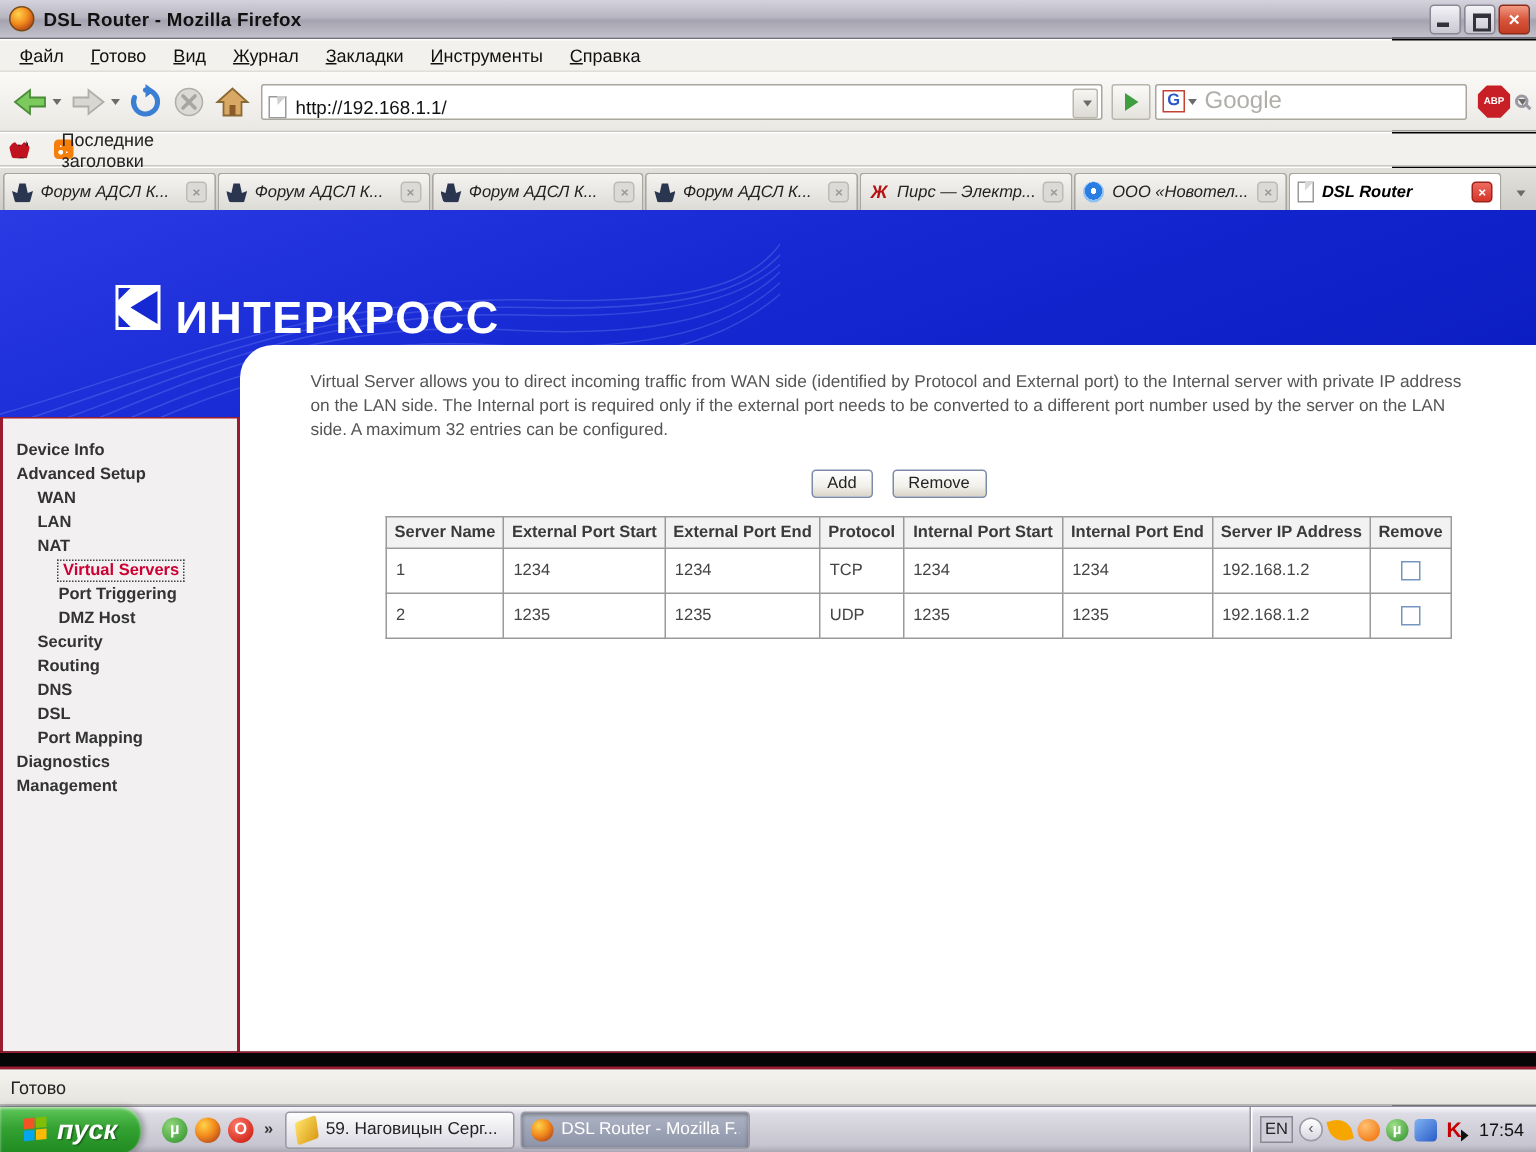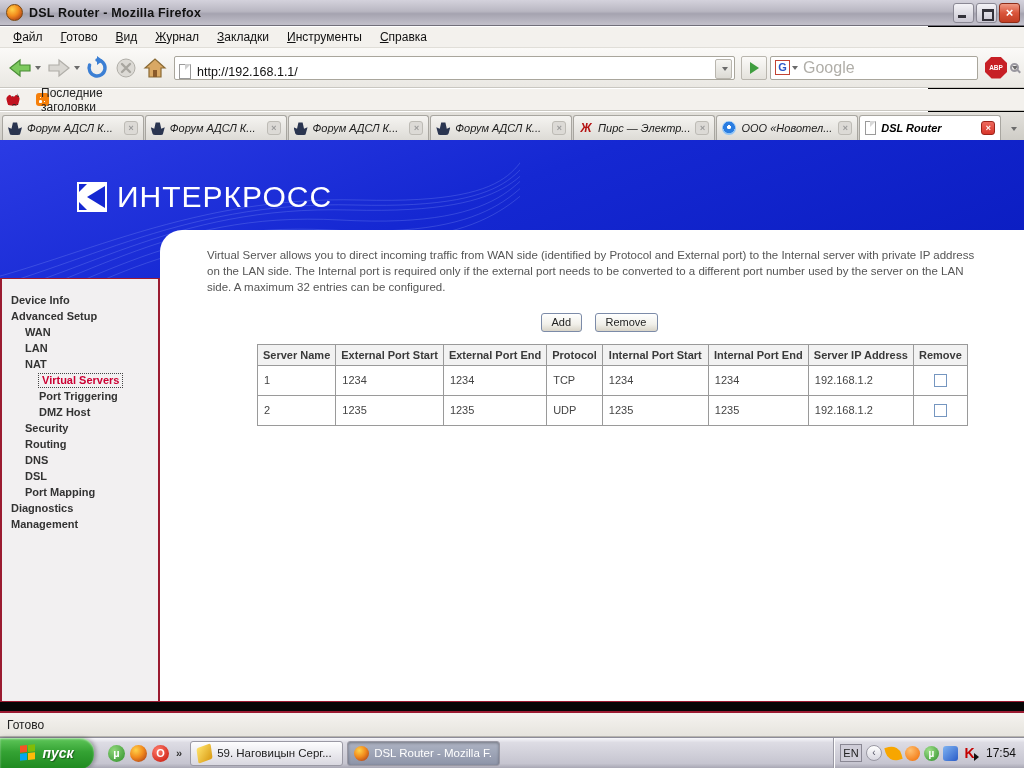--- a/index.html
+++ b/index.html
@@ -97,21 +97,21 @@
   .ic-page .tab-ficon::after { content:""; position:absolute; right:-1px; top:-1px; border:3px solid;
     border-color:#d8d8d8 transparent transparent #d8d8d8; }
   .tablist-btn { width:18px; height:22px; margin-left:2px; display:flex; align-items:center; justify-content:center; }
 
   
   .viewport { position:absolute; left:0; top:140px; width:1024px; height:573px; background:#fff; }
   .banner { position:absolute; left:0; top:0; width:1024px; height:138px;
     background:linear-gradient(160deg,#2b3be4 0%,#1528d2 45%,#0a1cc0 100%); overflow:hidden; }
   .banner-waves { position:absolute; left:-40px; top:10px; width:560px; height:200px; opacity:.5; }
   .brand { position:absolute; left:75px; top:40px; display:flex; align-items:center; gap:8px; }
-  .brand-text { color:#fff; font-size:30px; font-weight:normal; letter-spacing:1px; }
+  .brand-text { color:#fff; font-size:30px; font-weight:bold; letter-spacing:1px;margin-top:16px; }
   .content-panel { position:absolute; left:160px; top:90px; width:864px; height:472px;
     background:#fff; border-top-left-radius:22px; padding:18px 40px 0 47px; }
   .sidebar { position:absolute; left:0; top:138px; width:160px; height:424px; background:#f2f0f1;
     border:1px solid #9b1b31; border-left-width:2px; border-right-width:2px; padding-top:13px; }
   .black-band { position:absolute; left:0; bottom:0; width:1024px; height:12px; background:#060606;
     border-top:1px solid #9b1b31; border-bottom:2px solid #9b1b31; }
   .side-item { font-size:11px; font-weight:bold; color:#333; line-height:16px; padding-left:9px; cursor:pointer; white-space:nowrap; }
   .side-item.lvl1 { padding-left:23px; }
   .side-item.lvl2 { padding-left:37px; }
   .side-item.active { color:#cc0033; }
@@ -138,21 +138,21 @@
     display:flex; align-items:center; padding-left:7px; font-size:12px; color:#222; }
 
   
   .taskbar { position:absolute; left:0; top:737px; width:1024px; height:31px;
     background:linear-gradient(180deg,#f7f7fb 0%,#dddce4 15%,#c6c5d0 85%,#a9a8b4 100%);
     border-top:1px solid #8d8c98; display:flex; align-items:center; }
   .start-btn { width:94px; height:31px; border-radius:0 14px 14px 0; margin-right:10px;
     background:linear-gradient(180deg,#5fc75a 0%,#34a233 45%,#1f8a20 100%);
     box-shadow:inset 0 1px 2px rgba(255,255,255,.6), 2px 0 4px rgba(0,0,0,.3);
     display:flex; align-items:center; justify-content:center; gap:6px; cursor:pointer; }
-  .start-label { color:#fff; font-weight:bold; font-style:italic; font-size:14px; text-shadow:1px 1px 1px rgba(0,0,0,.4); }
+  .start-label { color:#fff; font-weight:bold; font-style:italic; font-size:18px; text-shadow:1px 1px 1px rgba(0,0,0,.4); }
   .win-flag { width:16px; height:16px; display:grid; grid-template-columns:7px 7px; grid-template-rows:7px 7px;
     gap:1px; transform:skewY(-6deg); }
   .win-flag i:nth-child(1){background:#f35325;} .win-flag i:nth-child(2){background:#81bc06;}
   .win-flag i:nth-child(3){background:#05a6f0;} .win-flag i:nth-child(4){background:#ffba08;}
   .quicklaunch { display:flex; align-items:center; gap:5px; padding:0 4px; }
   .ql-icon { width:17px; height:17px; border-radius:50%; font-size:11px; font-weight:bold;
     color:#fff; text-align:center; line-height:17px; cursor:pointer; }
   .ql-utorrent { background:radial-gradient(circle at 35% 30%,#8fd67a,#2e8f2a); }
   .ql-firefox { background:radial-gradient(circle at 35% 30%,#ffd24a 0%,#f28b1d 45%,#b5481a 85%); }
   .ql-opera { background:radial-gradient(circle at 35% 30%,#ff7a6a,#c41205); }

